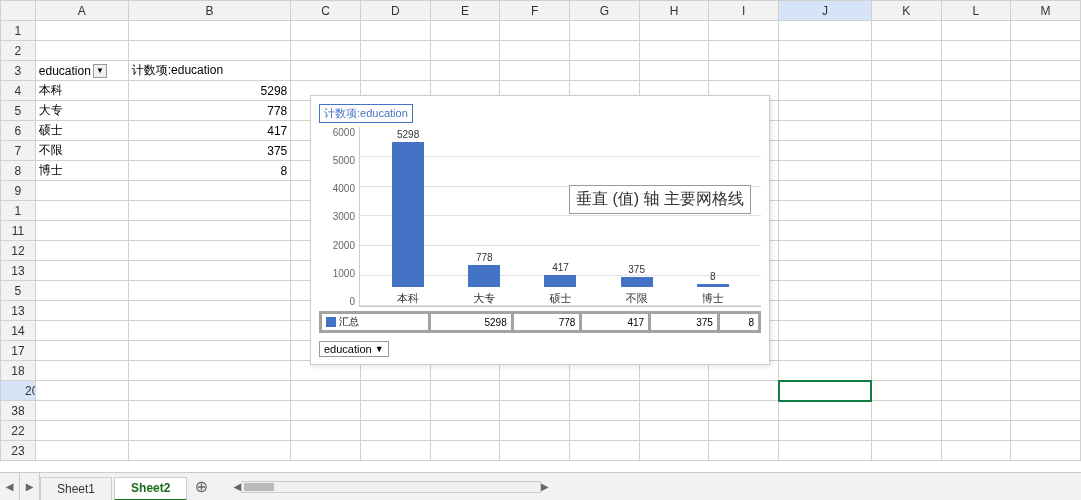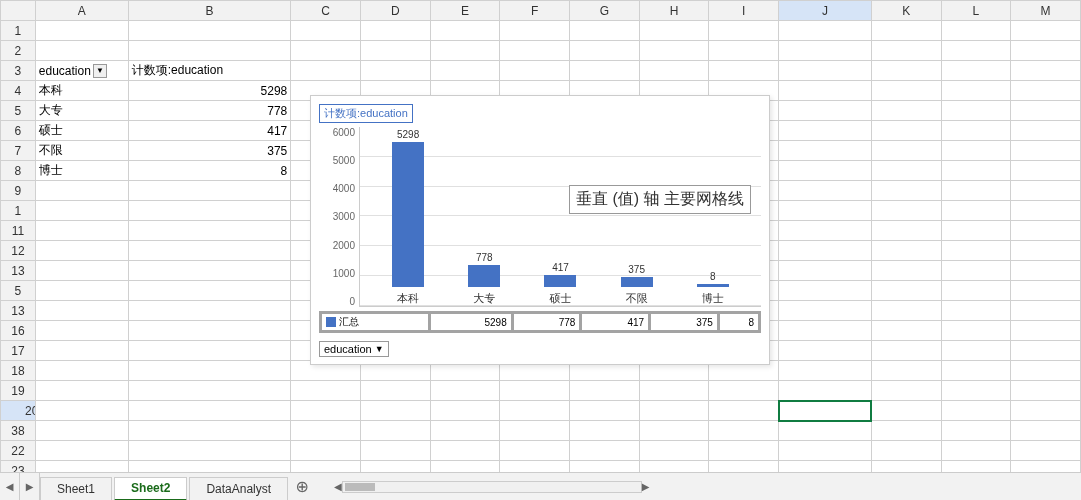--- a/index.html
+++ b/index.html
@@ -561,21 +561,21 @@
             <td></td>
             <td></td>
             <td></td>
             <td></td>
             <td></td>
             <td></td>
             <td></td>
             <td></td>
           </tr>
         <tr>
-            <td class="row-header">16</td>
+            <td class="row-header">14</td>
             <td></td>
             <td></td>
             <td></td>
             <td></td>
             <td></td>
             <td></td>
             <td></td>
             <td></td>
             <td></td>
             <td></td>
@@ -594,36 +594,20 @@
             <td></td>
             <td></td>
             <td></td>
             <td></td>
             <td></td>
             <td></td>
             <td></td>
           </tr>
         <tr>
             <td class="row-header">18</td>
-            <td></td>
-            <td></td>
-            <td></td>
-            <td></td>
-            <td></td>
-            <td></td>
-            <td></td>
-            <td></td>
-            <td></td>
-            <td></td>
-            <td></td>
-            <td></td>
-            <td></td>
-          </tr>
-        <tr>
-            <td class="row-header">19</td>
             <td></td>
             <td></td>
             <td></td>
             <td></td>
             <td></td>
             <td></td>
             <td></td>
             <td></td>
             <td></td>
             <td></td>
@@ -781,21 +765,20 @@
       </div>
     </div>
   </div>
 
   <div class="bottom-bar">
     <div class="scroll-left-btn">◀</div>
     <div class="scroll-right-btn">▶</div>
     <div class="tab-container">
       <div class="tab">Sheet1</div>
       <div class="tab active">Sheet2</div>
-      <div class="tab">DataAnalyst</div>
     </div>
     <div class="add-sheet-btn">⊕</div>
     <div class="scroll-area">
       <span style="font-size:10px;color:#666;cursor:pointer;">◀</span>
       <div class="h-scrollbar">
         <div class="h-scrollbar-thumb"></div>
       </div>
       <span style="font-size:10px;color:#666;cursor:pointer;">▶</span>
     </div>
     <div class="bottom-status"></div>

